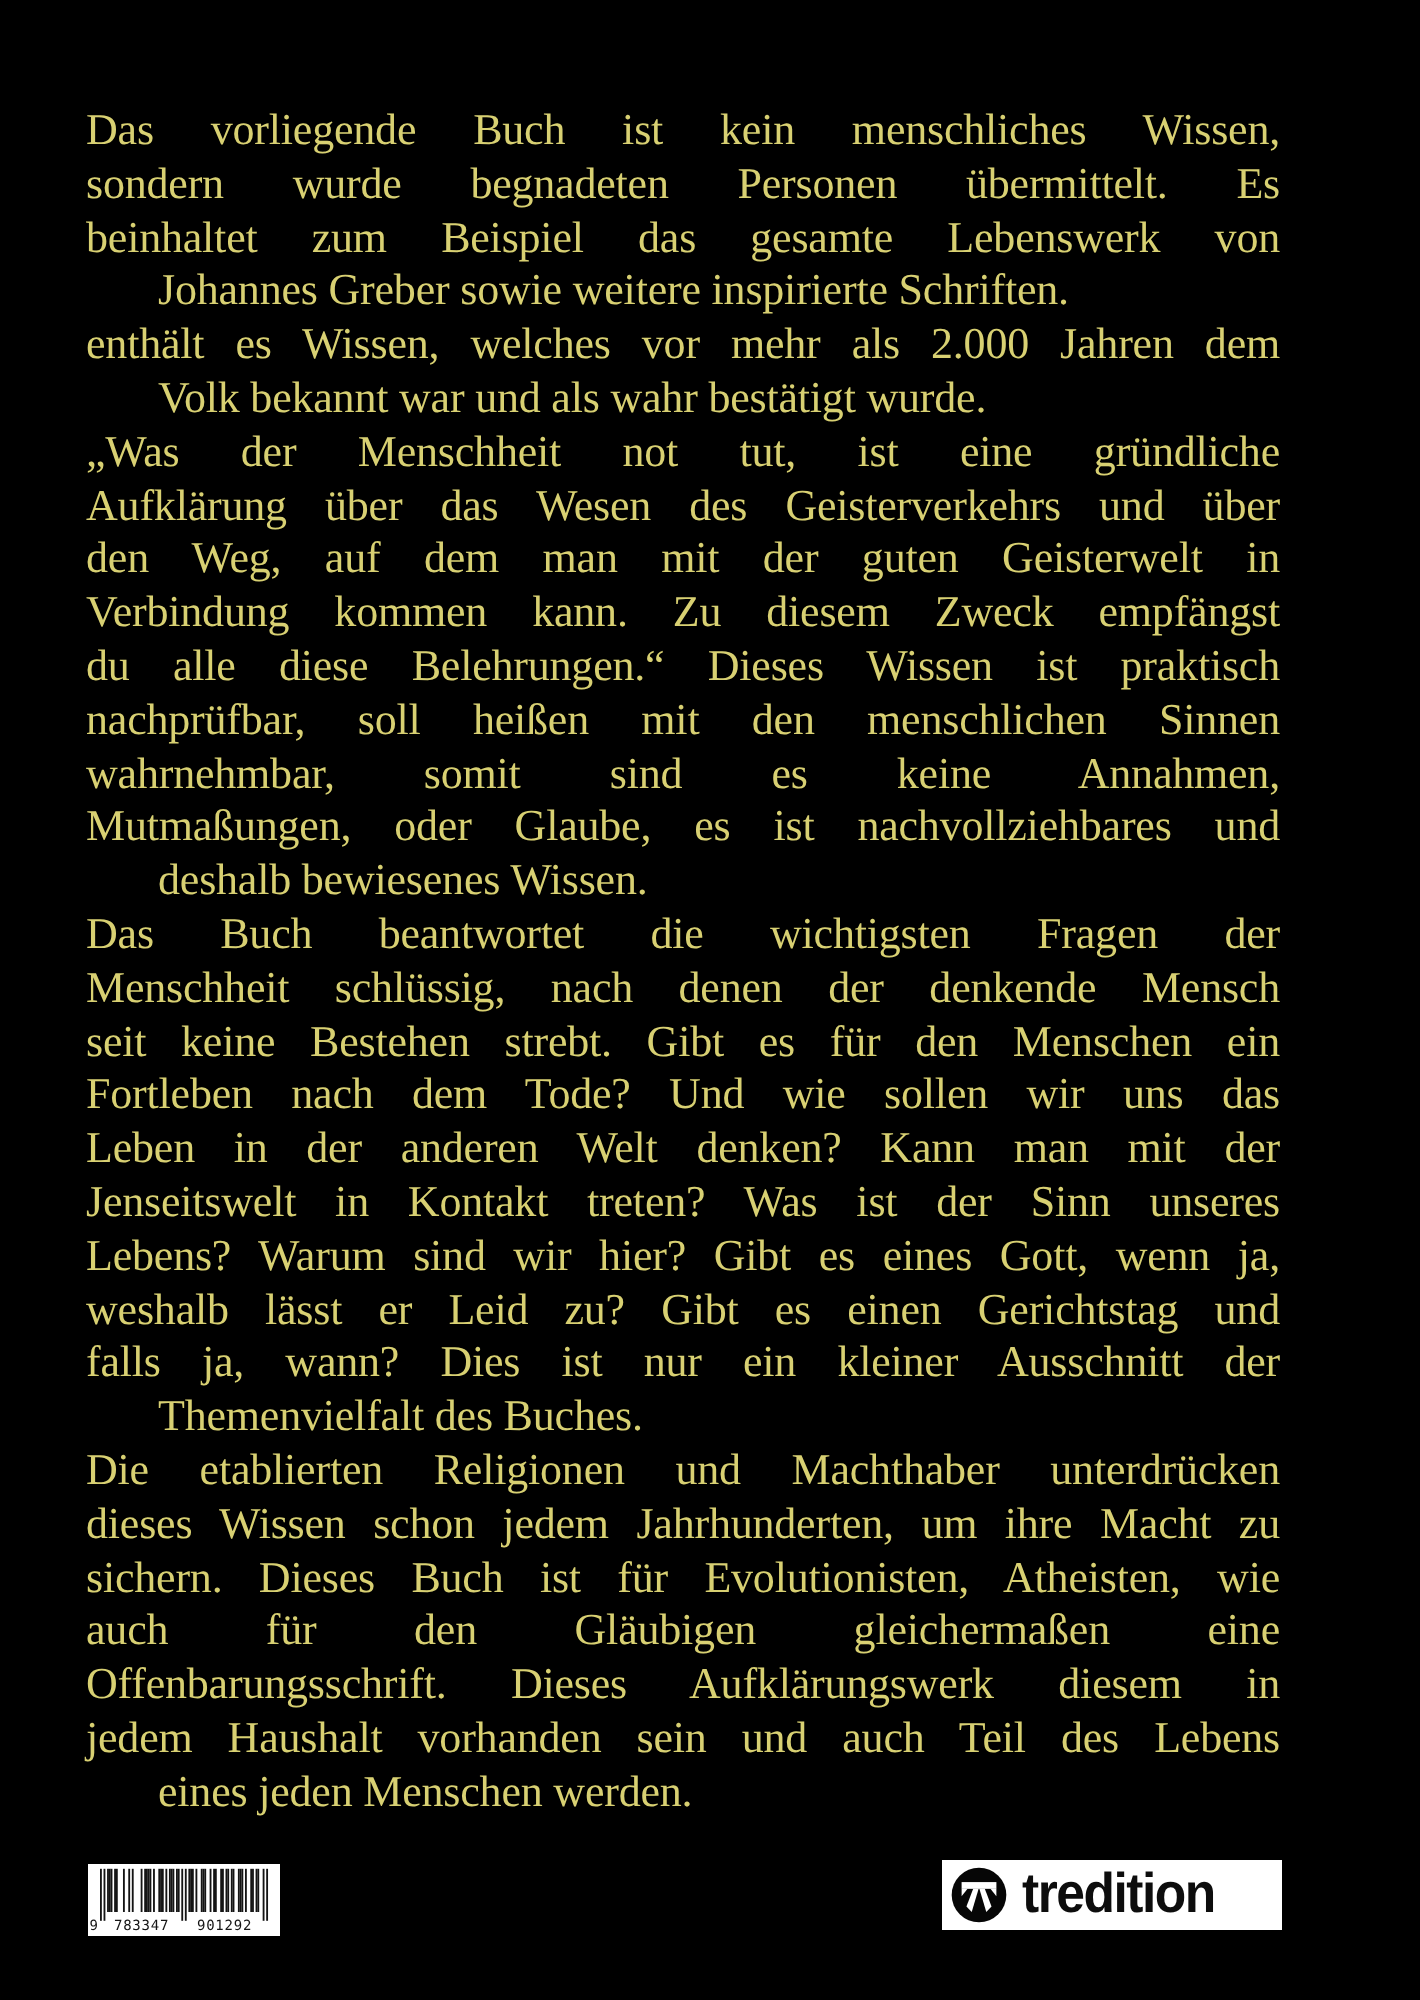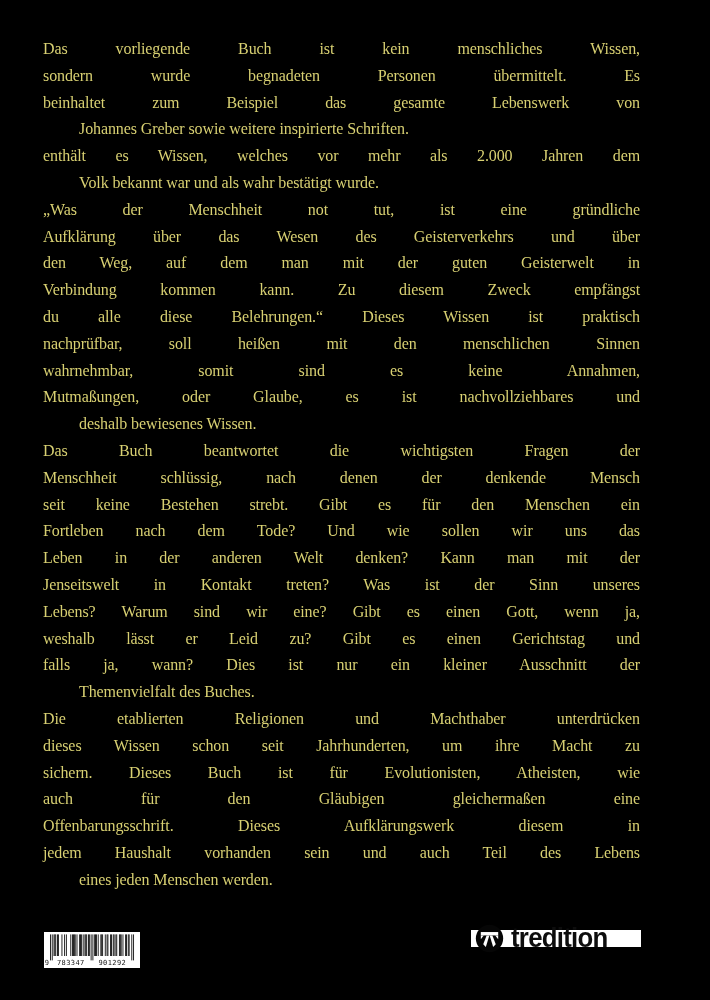--- a/index.html
+++ b/index.html
@@ -2,34 +2,34 @@
 <html><head>
 <meta charset="utf-8">
 <style>
   html,body{margin:0;padding:0;}
   body{
     width:710px;height:1000px;background:#000;position:relative;overflow:hidden;
     font-family:"Liberation Serif", serif;
   }
   .cover{position:absolute;inset:0;background:#000;}
   .text-block{
-    position:absolute;left:43px;top:36px;width:597px;
-    font-size:16px;line-height:26.8px;letter-spacing:-0.1px;
+    position:absolute;left:43px;top:52px;width:597px;
+    font-size:22px;line-height:26.8px;letter-spacing:-0.1px;
     color:#d8d072;
   }
   .line{text-align:justify;text-align-last:justify;text-justify:inter-word;}
   .line.last{text-align-last:left;margin-left:36px;}
   .barcode-box{
     position:absolute;left:44px;top:932px;width:96px;height:36px;
     background:#fff;
   }
   .barcode-box svg{display:block;width:96px;height:36px;}
   .bc-text{font-family:"DejaVu Sans Mono", monospace;font-size:7px;fill:#151515;letter-spacing:0.4px;}
   .logo-box{
-    position:absolute;left:471px;top:930px;width:170px;height:17px;
+    position:absolute;left:471px;top:930px;width:170px;height:35px;
     background:#fff;display:flex;align-items:center;box-sizing:border-box;
     padding-left:4px;
   }
   .logo-icon{width:29px;height:29px;flex:none;}
   .logo-text{
     font-family:"Liberation Sans", sans-serif;
     font-size:28px;font-weight:700;color:#0d0d0d;
     letter-spacing:-0.8px;line-height:1;
     transform:scaleX(0.92);transform-origin:left center;
     margin-left:7px;margin-top:-2px;
@@ -56,26 +56,26 @@
       <div class="line">nachprüfbar, soll heißen mit den menschlichen Sinnen</div>
       <div class="line">wahrnehmbar, somit sind es keine Annahmen,</div>
       <div class="line">Mutmaßungen, oder Glaube, es ist nachvollziehbares und</div>
       <div class="line last">deshalb bewiesenes Wissen.</div>
       <div class="line">Das Buch beantwortet die wichtigsten Fragen der</div>
       <div class="line">Menschheit schlüssig, nach denen der denkende Mensch</div>
       <div class="line">seit keine Bestehen strebt. Gibt es für den Menschen ein</div>
       <div class="line">Fortleben nach dem Tode? Und wie sollen wir uns das</div>
       <div class="line">Leben in der anderen Welt denken? Kann man mit der</div>
       <div class="line">Jenseitswelt in Kontakt treten? Was ist der Sinn unseres</div>
-      <div class="line">Lebens? Warum sind wir eine? Gibt es einen Gott, wenn ja,</div>
+      <div class="line">Lebens? Warum sind wir hier? Gibt es eines Gott, wenn ja,</div>
       <div class="line">weshalb lässt er Leid zu? Gibt es einen Gerichtstag und</div>
       <div class="line">falls ja, wann? Dies ist nur ein kleiner Ausschnitt der</div>
       <div class="line last">Themenvielfalt des Buches.</div>
       <div class="line">Die etablierten Religionen und Machthaber unterdrücken</div>
-      <div class="line">dieses Wissen schon seit Jahrhunderten, um ihre Macht zu</div>
+      <div class="line">dieses Wissen schon jedem Jahrhunderten, um ihre Macht zu</div>
       <div class="line">sichern. Dieses Buch ist für Evolutionisten, Atheisten, wie</div>
       <div class="line">auch für den Gläubigen gleichermaßen eine</div>
       <div class="line">Offenbarungsschrift. Dieses Aufklärungswerk diesem in</div>
       <div class="line">jedem Haushalt vorhanden sein und auch Teil des Lebens</div>
       <div class="line last">eines jeden Menschen werden.</div>
     </div>
 
   <div class="barcode-box">
     <svg viewBox="0 0 96 36" xmlns="http://www.w3.org/2000/svg">
       <rect x="0" y="0" width="96" height="36" fill="#ffffff"></rect>

